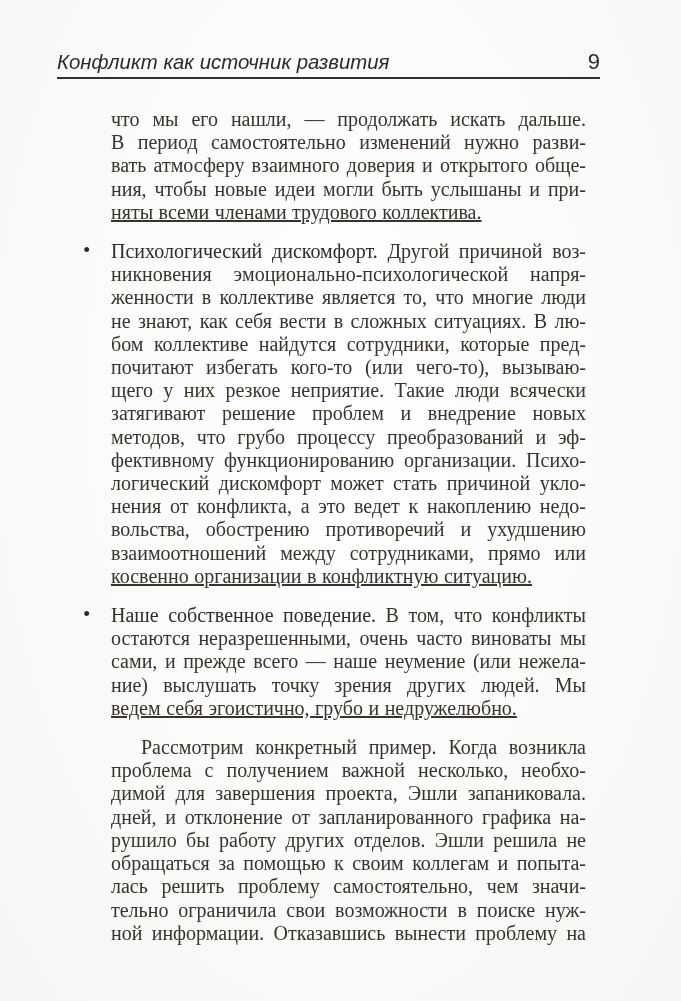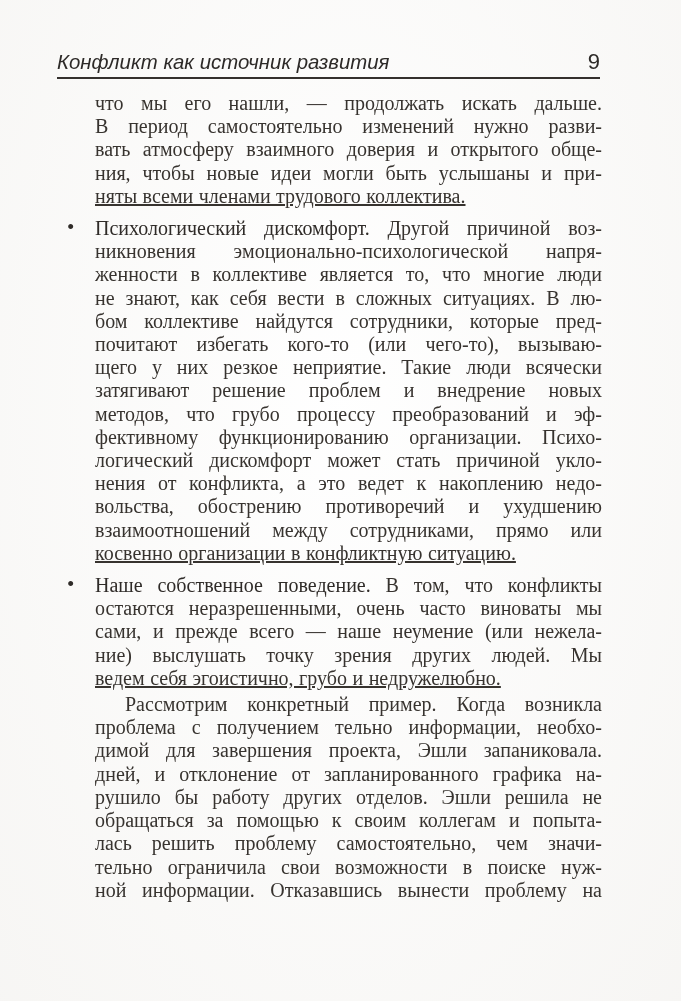--- a/index.html
+++ b/index.html
@@ -58,21 +58,21 @@
   }
   
   .page-body {
     position: absolute;
     left: 95px;
     top: 92px;
     width: 507px;
   }
   .para {
     position: relative;
-    margin: 0;
+    margin: 16px;
   }
   .para.bullet { margin-top: 9px; }
   .para.indent { margin-top: 3px; }
   .line {
     font-size: 20px;
     line-height: 23.2px;
     text-align: justify;
     text-align-last: justify;
     word-spacing: 0.5px;
     white-space: normal;
@@ -136,21 +136,21 @@
       <div class="para bullet">
         <span class="bullet-marker">•</span>
         <div class="line"><span class="lead">Наше собственное поведение. </span>В том, что конфликты</div>
         <div class="line">остаются неразрешенными, очень часто виноваты мы</div>
         <div class="line">сами, и прежде всего — наше неумение (или нежела-</div>
         <div class="line">ние) выслушать точку зрения других людей. Мы</div>
         <div class="line flush">ведем себя эгоистично, грубо и недружелюбно.</div>
       </div>
       <div class="para indent">
         <div class="line">Рассмотрим конкретный пример. Когда возникла</div>
-        <div class="line">проблема с получением тельно информации, необхо-</div>
+        <div class="line">проблема с получением важной несколько, необхо-</div>
         <div class="line">димой для завершения проекта, Эшли запаниковала.</div>
         <div class="line">дней, и отклонение от запланированного графика на-</div>
         <div class="line">рушило бы работу других отделов. Эшли решила не</div>
         <div class="line">обращаться за помощью к своим коллегам и попыта-</div>
         <div class="line">лась решить проблему самостоятельно, чем значи-</div>
         <div class="line">тельно ограничила свои возможности в поиске нуж-</div>
         <div class="line">ной информации. Отказавшись вынести проблему на</div>
       </div>
     </div>
 </div>

